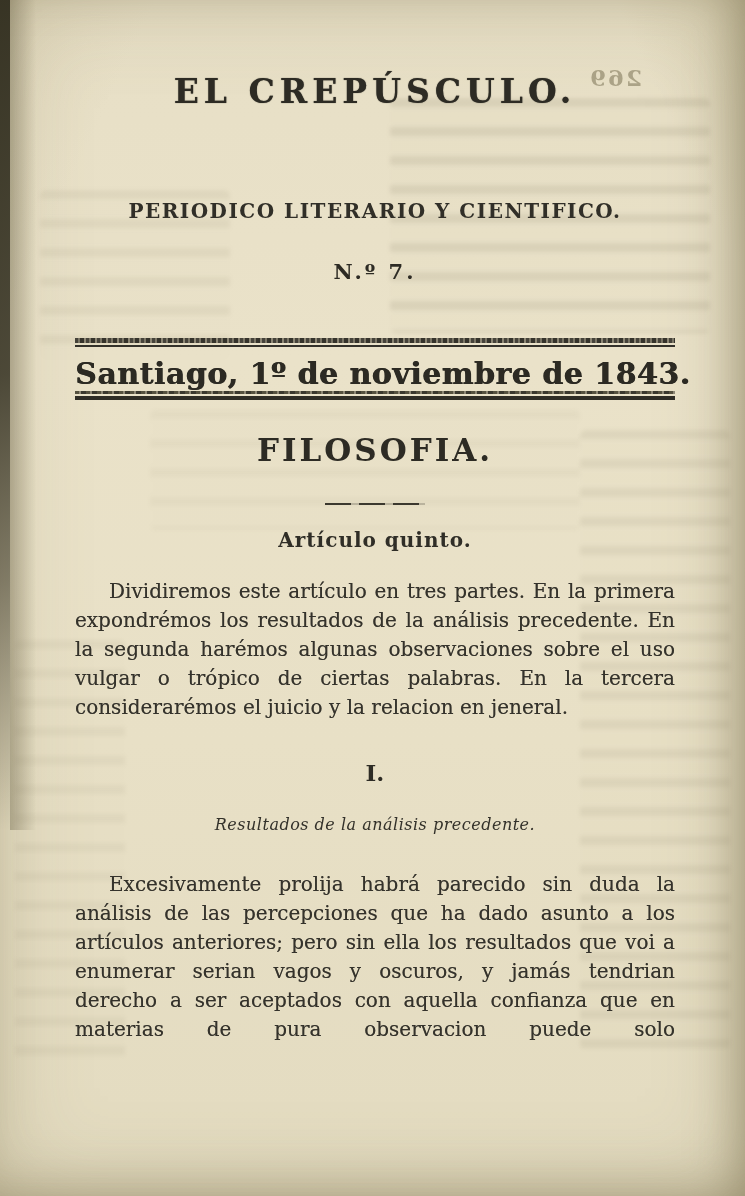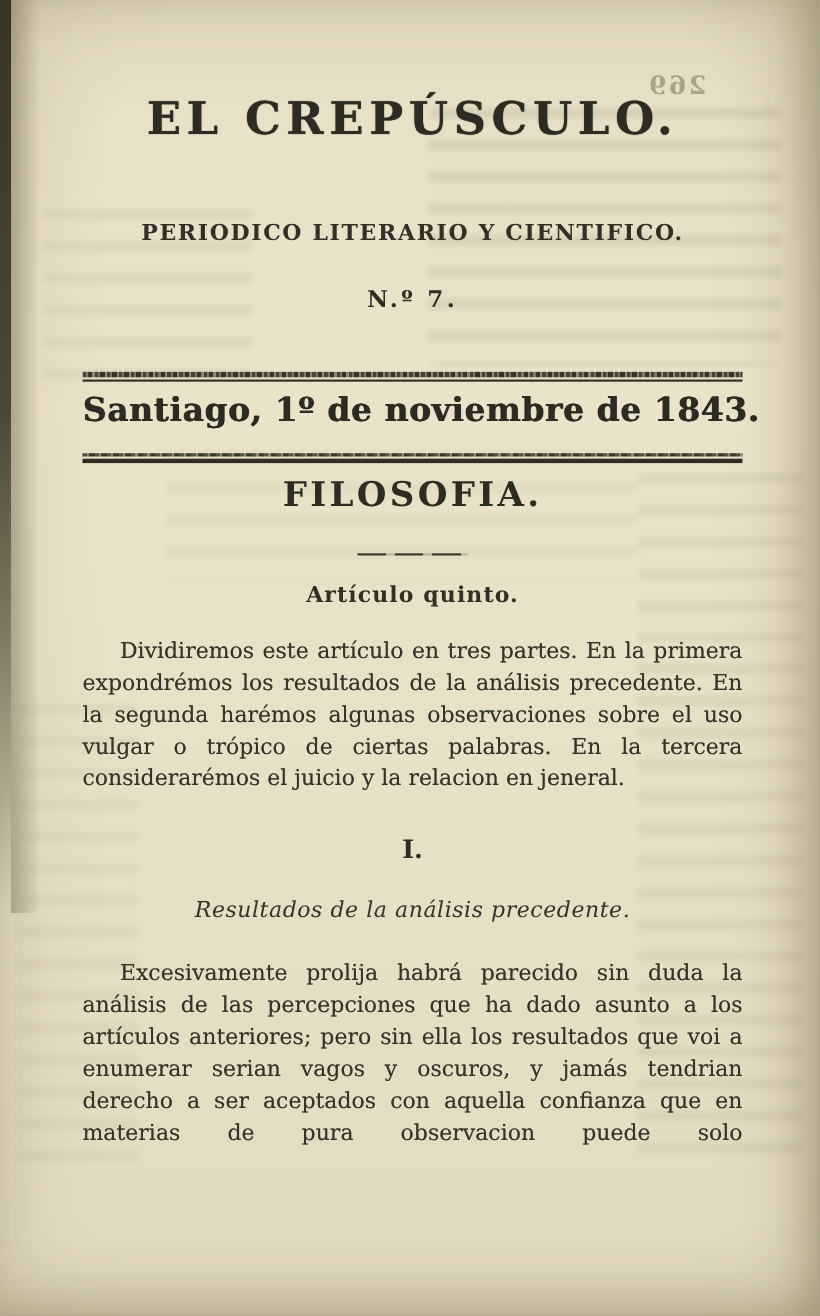--- a/index.html
+++ b/index.html
@@ -65,22 +65,22 @@
 
   .content {
     position: absolute;
     left: 75px; top: 0;
     width: 600px;
     text-align: center;
   }
   .abs { position: absolute; left: 0; width: 100%; }
 
   .masthead-title {
-    top: 84px;
-    font-size: 41px;
+    top: 72px;
+    font-size: 33px;
     font-weight: bold;
     letter-spacing: 5px;
     white-space: nowrap;
     color: #2d2b24;
     text-shadow: 0 0 1px rgba(45,43,36,0.8);
   }
   .masthead-subtitle {
     top: 199px;
     font-size: 20px;
     font-weight: bold;
@@ -110,21 +110,21 @@
   .rule-thin-textured {
     height: 3px;
     background:
       repeating-linear-gradient(90deg,
         #55513f 0px, #55513f 4px,
         #8d8775 4px, #8d8775 6px,
         #3a382e 6px, #3a382e 11px);
   }
   .rule-bar { height: 4px; background: #2e2c25; margin-top: 2px; }
   .dateline {
-    padding: 9px 0 21px 0;
+    padding: 9px 0 0 0;
     font-size: 30px;
     font-weight: bold;
     letter-spacing: 0.5px;
     white-space: nowrap;
     color: #2c2a23;
     text-shadow: 0.6px 0 0 #2c2a23;
   }
 
   .section-heading {
     top: 432px;
@@ -163,21 +163,21 @@
 
   .part-numeral {
     top: 759px;
     font-size: 23px;
     font-weight: bold;
     color: #2e2c25;
   }
   .part-subheading {
     top: 815px;
     font-style: italic;
-    font-size: 20px;
+    font-size: 16px;
     letter-spacing: 0.5px;
     color: #33312a;
   }
 </style>
 </head>
 <body>
 
 <div class="page">
 
   <div class="binding-edge"></div>

